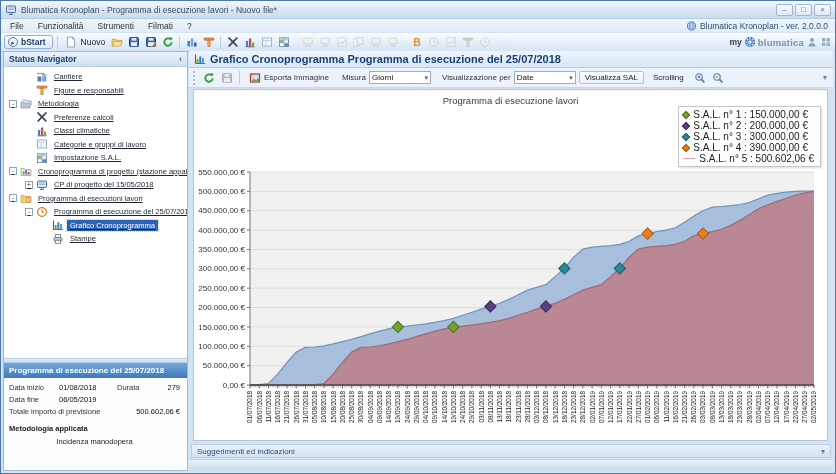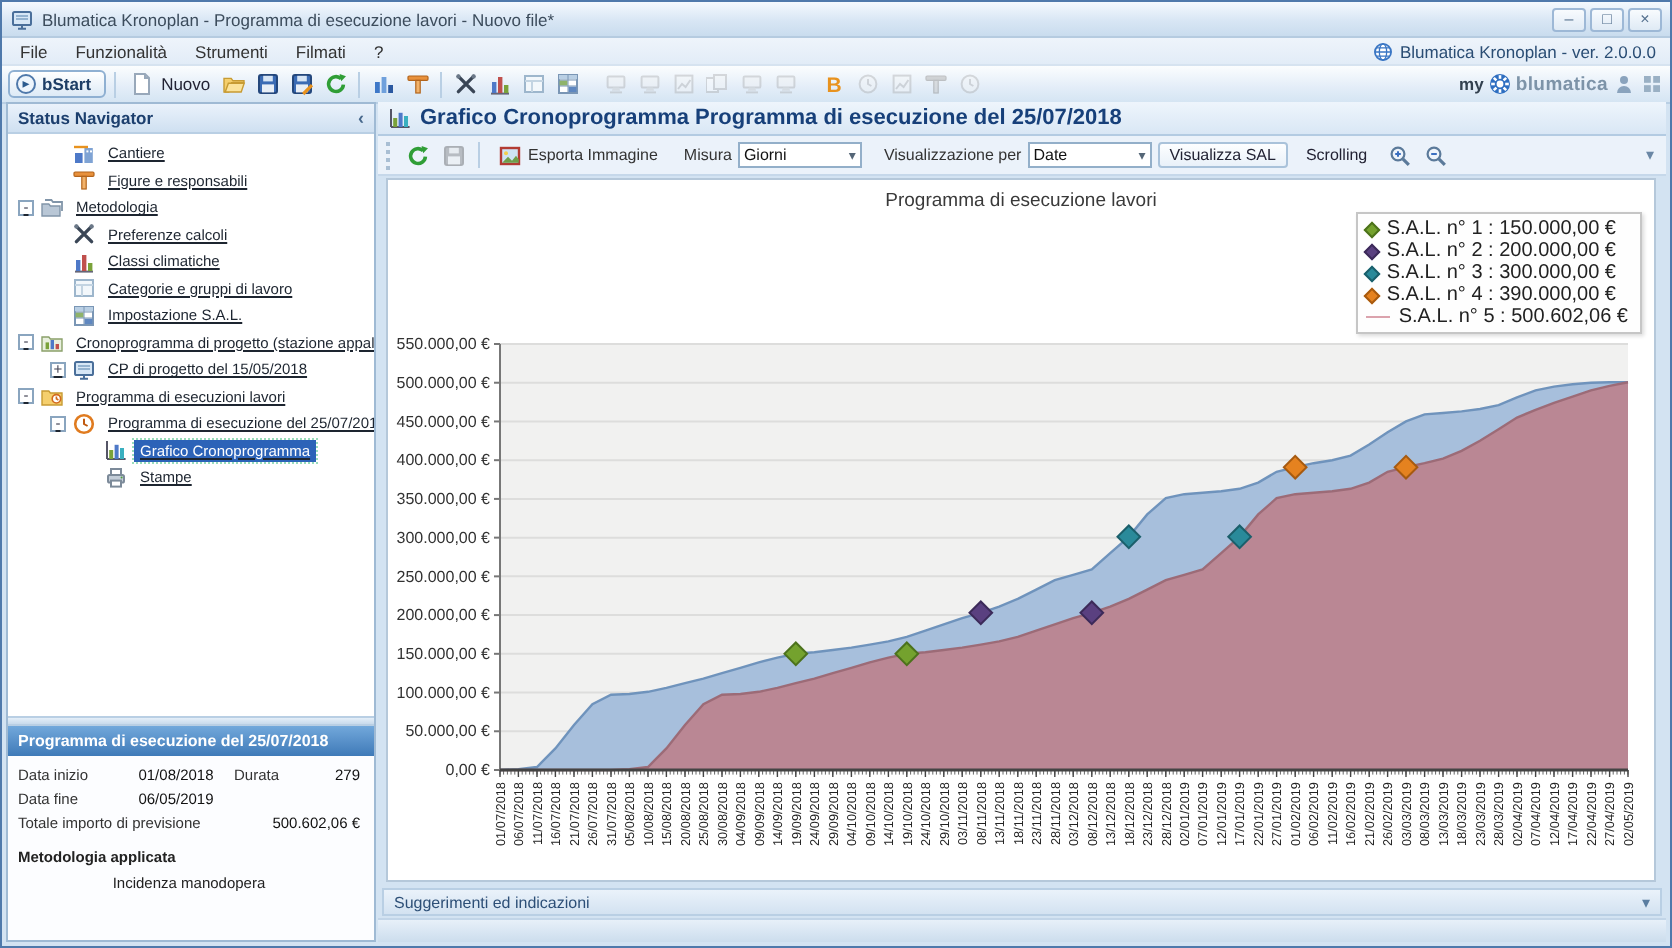--- a/index.html
+++ b/index.html
@@ -53,21 +53,21 @@
   .splitter{height:5px;background:linear-gradient(#e4eef8,#c9dbec);border-top:1px solid #b9cfe4;
     border-bottom:1px solid #b9cfe4;flex:none;}
 
   
   .info{height:107px;background:#fcfdff;font-size:7.5px;color:#222;flex:none;}
   .info-header{height:15px;background:linear-gradient(#72a8db,#3f7ab8);color:#fff;font-weight:bold;
     display:flex;align-items:center;padding:0 5px;font-size:8px;}
   .info-body{padding:3px 7px 0 5px;}
   .info-row{display:flex;align-items:center;height:12px;}
   .il{color:#333;}
-  .iv{color:#111;text-align:center;}
+  .iv{color:#111;}
   .w50{width:50px;flex:none;}
   .w58{width:58px;flex:none;}
   .fx{flex:1;}
   .tr{text-align:right;}
   .metodologia{font-weight:bold;margin-top:7px;}
   .incidenza{text-align:center;margin-top:4px;}
 
   
   .main{position:absolute;left:188px;top:50px;right:2px;bottom:2px;background:#d3e3f2;}
   .main-header{height:17px;display:flex;align-items:center;gap:4px;padding:0 5px;

